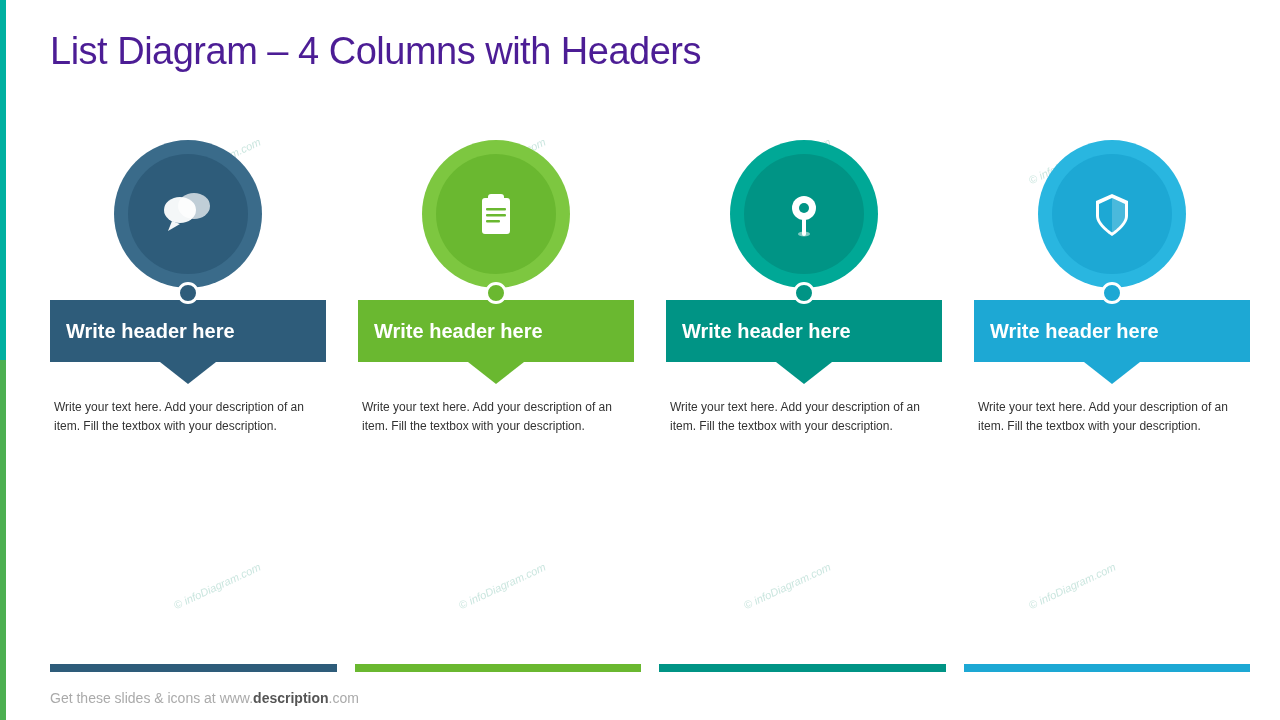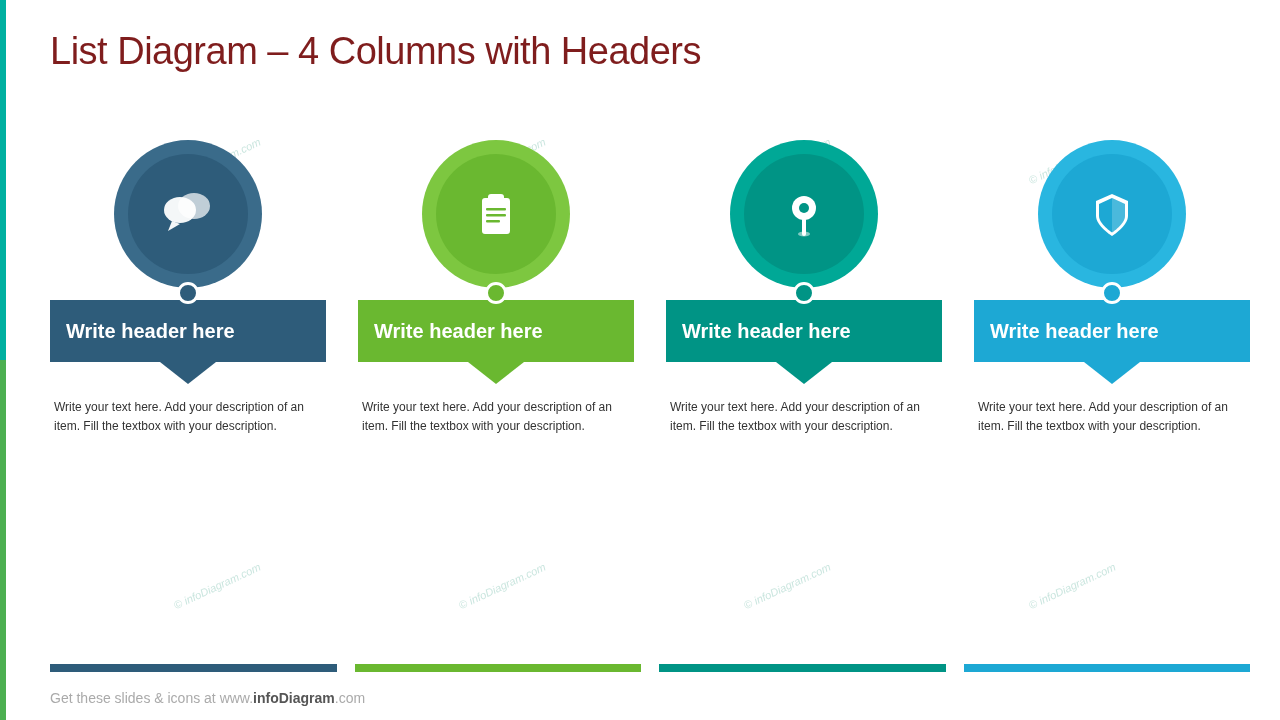--- a/index.html
+++ b/index.html
@@ -20,21 +20,21 @@
       height: 100%;
       background: linear-gradient(to bottom, #00b0a0 50%, #4caf50 50%);
     }
 
     .page-title {
       position: absolute;
       top: 30px;
       left: 50px;
       font-size: 38px;
       font-weight: 300;
-      color: #7f1d1d;
+      color: #4c1d95;
       letter-spacing: -0.5px;
     }
 
     .columns-wrapper {
       position: absolute;
       top: 140px;
       left: 50px;
       right: 30px;
       display: flex;
       gap: 32px;
@@ -307,14 +307,14 @@
 </div>
 
 <div class="bottom-bars">
   <div class="bottom-bar bb1"></div>
   <div class="bottom-bar bb2"></div>
   <div class="bottom-bar bb3"></div>
   <div class="bottom-bar bb4"></div>
 </div>
 
 <div class="footer">
-  <span>Get these slides &amp; icons at www.</span><strong>infoDiagram</strong><span>.com</span>
+  <span>Get these slides &amp; icons at www.</span><strong>description</strong><span>.com</span>
 </div>
 
 </body></html>

